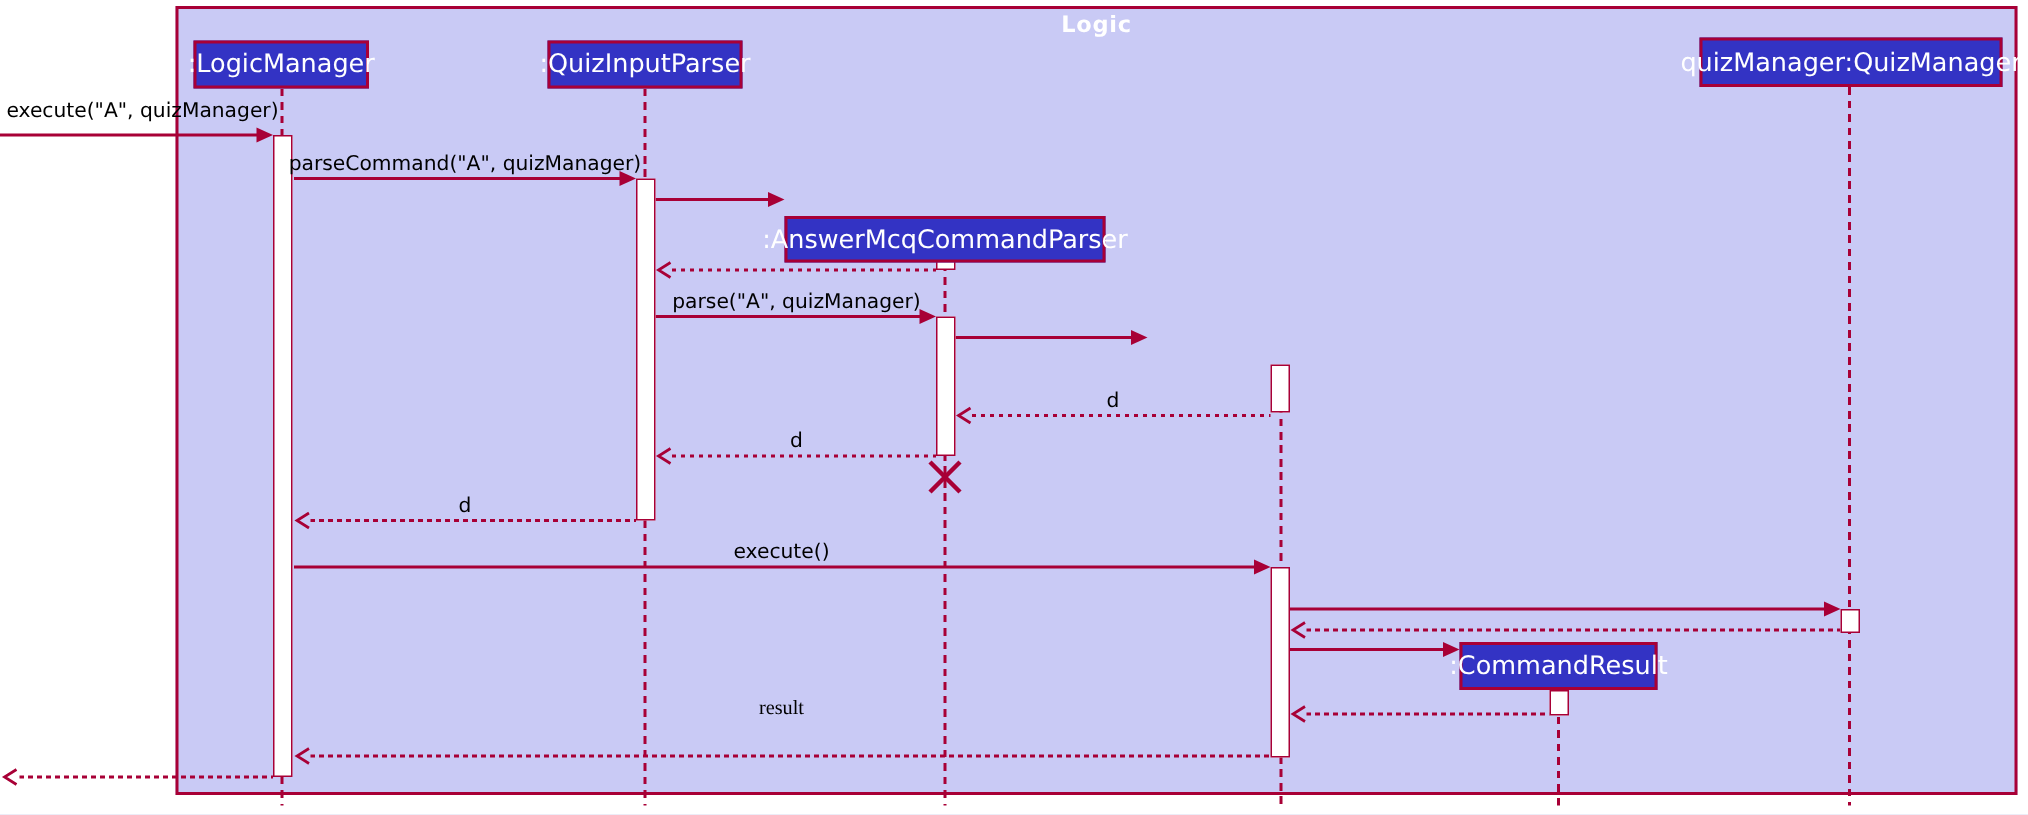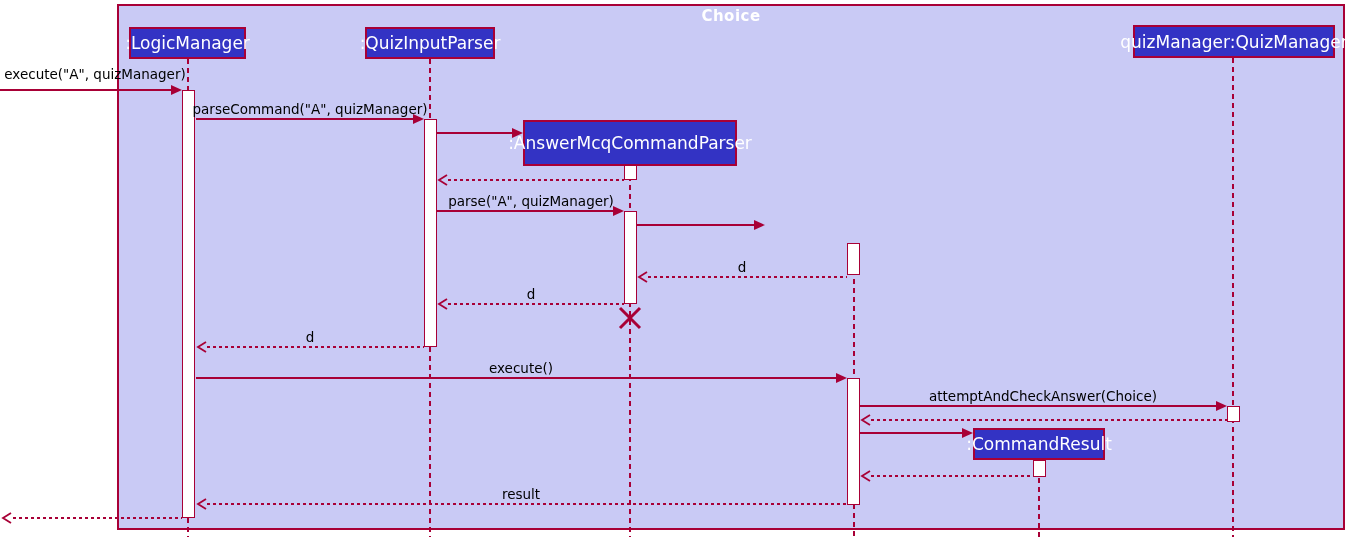--- a/index.html
+++ b/index.html
@@ -69,21 +69,21 @@
     position:absolute;transform:translateX(-50%);
     color:var(--message-text);font-size:13.5px;white-space:nowrap;
   }
 </style>
 </head>
 <body>
 
 <div class="canvas">
 
   <div class="frame"></div>
-  <div class="frame-title">Choice</div>
+  <div class="frame-title">Logic</div>
 
   <div class="lifeline" style="left:187px;top:59px;height:478px;"></div>
   <div class="lifeline" style="left:429px;top:59px;height:478px;"></div>
   <div class="lifeline" style="left:1232px;top:58px;height:479px;"></div>
   <div class="lifeline" style="left:629px;top:158px;height:379px;"></div>
   <div class="lifeline" style="left:853px;top:243px;height:294px;"></div>
   <div class="lifeline" style="left:1038px;top:460px;height:77px;"></div>
 
   <div class="msg-solid" style="left:0;top:89px;width:174px;"></div>
   <div class="msg-solid" style="left:196px;top:118px;width:219px;"></div>
@@ -145,26 +145,25 @@
   <div class="activation" style="left:1227px;top:406px;height:16px;"></div>
   <div class="activation" style="left:1033px;top:460px;height:17px;"></div>
 
   <svg class="destroy" style="left:617px;top:305px;" viewBox="0 0 26 26">
     <path d="M3 3 L23 23 M23 3 L3 23"></path>
   </svg>
 
   <div class="participant" style="left:129px;top:27px;width:117px;height:32px;">:LogicManager</div>
   <div class="participant" style="left:365px;top:27px;width:130px;height:32px;">:QuizInputParser</div>
   <div class="participant" style="left:1133px;top:25px;width:202px;height:33px;">quizManager:QuizManager</div>
-  <div class="participant" style="left:523px;top:120px;width:214px;height:46px;">:AnswerMcqCommandParser</div>
+  <div class="participant" style="left:523px;top:144px;width:214px;height:31px;">:AnswerMcqCommandParser</div>
   <div class="participant" style="left:973px;top:428px;width:132px;height:32px;">:CommandResult</div>
 
   <div class="msg-label" style="left:95px;top:66px;">execute("A", quizManager)</div>
   <div class="msg-label" style="left:310px;top:101px;">parseCommand("A", quizManager)</div>
   <div class="msg-label" style="left:531px;top:193px;">parse("A", quizManager)</div>
   <div class="msg-label" style="left:742px;top:259px;">d</div>
   <div class="msg-label" style="left:531px;top:286px;">d</div>
   <div class="msg-label" style="left:310px;top:329px;">d</div>
   <div class="msg-label" style="left:521px;top:360px;text-align:center;">execute()</div>
-  <div class="msg-label" style="left:1043px;top:388px;">attemptAndCheckAnswer(Choice)</div>
-  <div class="msg-label" style="left:521px;top:486px;">result</div>
+  <div class="msg-label" style="left:521px;top:464px;font-family:Liberation Serif, serif;">result</div>
 
 </div>
 
 </body></html>

